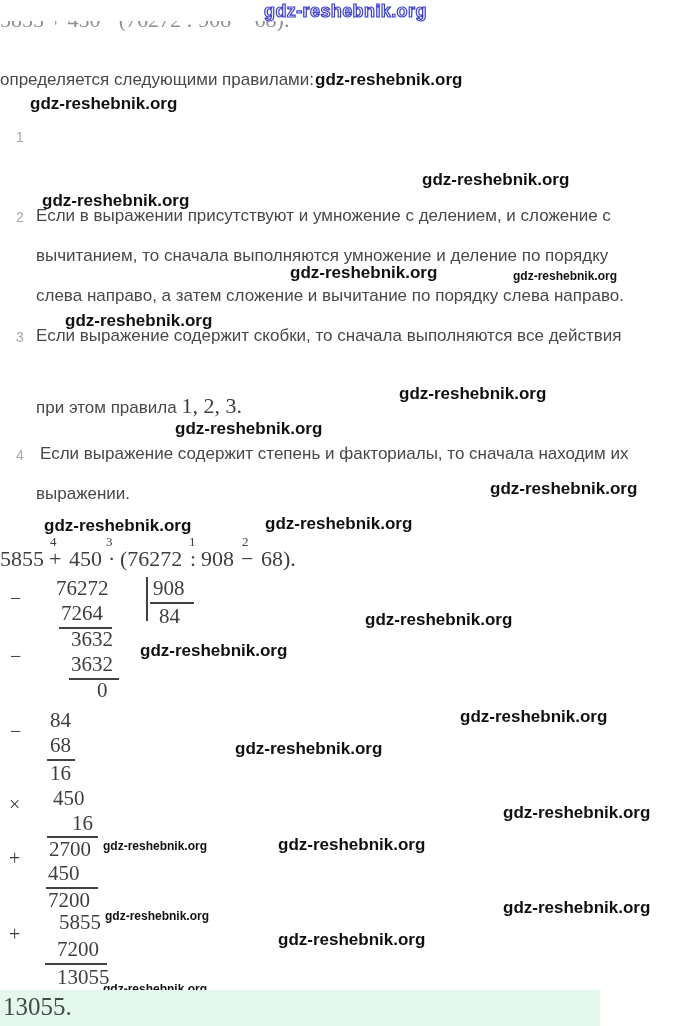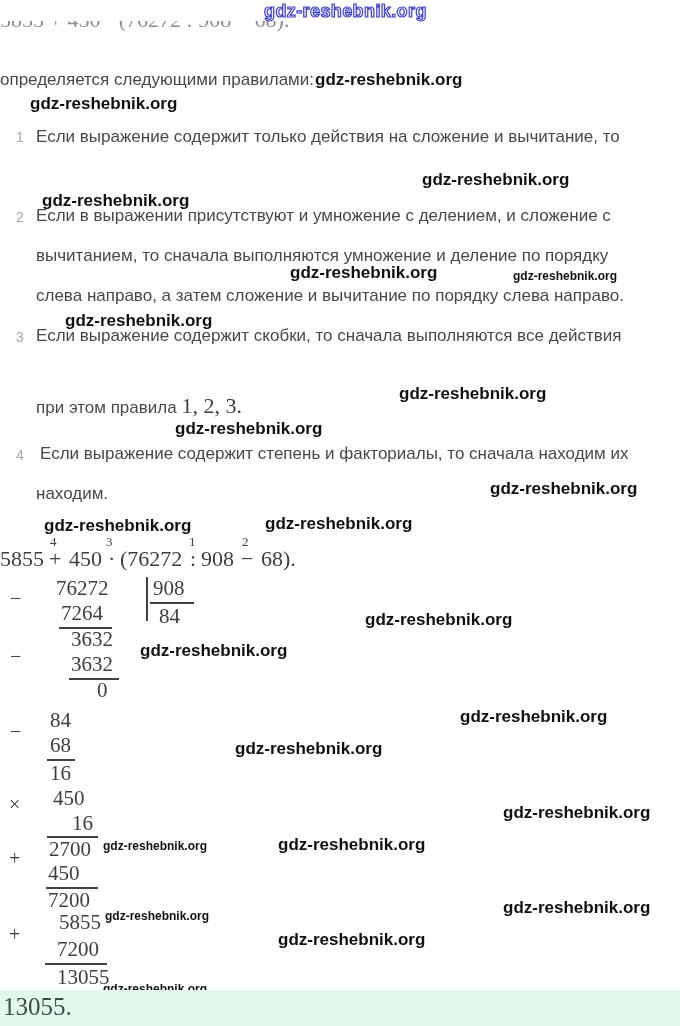--- a/index.html
+++ b/index.html
@@ -17,60 +17,59 @@
   .cutwrap .inner{position:absolute;left:0;top:-14px;font-size:22px;white-space:nowrap;color:#8d8f91;}
   #expr{position:absolute;left:0;top:543px;height:34px;width:340px;}
   #expr .t{position:absolute;top:3px;font-size:22px;white-space:nowrap;}
   #expr .op{position:absolute;top:3px;font-size:22px;}
   #expr .sup{position:absolute;top:-12px;left:1px;font-size:13px;}
   .colblk{position:absolute;}
   .colblk .n{position:absolute;font-size:21px;white-space:nowrap;line-height:24px;}
   .colblk .sgn{position:absolute;font-size:20px;line-height:22px;}
   .rule{position:absolute;height:1.5px;background:#3f4144;}
   .vbar{position:absolute;width:1.5px;background:#3f4144;}
-  #answer-banner{position:absolute;left:0;top:990px;width:680px;height:36px;background:#e4f7ed;}
+  #answer-banner{position:absolute;left:0;top:990px;width:600px;height:36px;background:#e4f7ed;}
   #answer-banner .val{position:absolute;left:3px;top:3px;font-size:25px;color:#3d4e48;}
 </style>
 </head>
 <body>
 
 <div id="page">
 
   <div class="cutwrap">
     <div class="inner math">5855 + 450 · (76272 : 908 − 68).</div>
   </div>
 
   <div class="wm-blue" style="left:264px;top:1px;">gdz-reshebnik.org</div>
 
   <div class="txt" style="left:0;top:70px;"><span>определяется следующими правилами:</span><span class="wm inline">gdz-reshebnik.org</span></div>
 
   <div class="wm" style="left:30px;top:94px;">gdz-reshebnik.org</div>
 
   <div class="rnum" style="left:16px;top:128px;">1</div>
-  <div class="txt" style="left:36px;top:127px;">Если выражение содержит только действия на сложение и вычитание, то</div>
   <div class="wm" style="left:422px;top:170px;">gdz-reshebnik.org</div>
   <div class="wm" style="left:42px;top:191px;">gdz-reshebnik.org</div>
 
   <div class="rnum" style="left:16px;top:208px;">2</div>
   <div class="txt" style="left:36px;top:206px;">Если в выражении присутствуют и умножение с делением, и сложение с</div>
   <div class="txt" style="left:36px;top:246px;">вычитанием, то сначала выполняются умножение и деление по порядку</div>
   <div class="wm" style="left:290px;top:263px;">gdz-reshebnik.org</div>
   <div class="wm small" style="left:513px;top:266px;">gdz-reshebnik.org</div>
   <div class="txt" style="left:36px;top:286px;">слева направо, а затем сложение и вычитание по порядку слева направо.</div>
   <div class="wm" style="left:65px;top:311px;">gdz-reshebnik.org</div>
 
   <div class="rnum" style="left:16px;top:328px;">3</div>
   <div class="txt" style="left:36px;top:326px;">Если выражение содержит скобки, то сначала выполняются все действия</div>
   <div class="wm" style="left:399px;top:384px;">gdz-reshebnik.org</div>
   <div class="txt" style="left:36px;top:396px;"><span>при этом правила </span><span class="math" style="font-size:22px;">1, 2, 3.</span></div>
   <div class="wm" style="left:175px;top:419px;">gdz-reshebnik.org</div>
 
   <div class="rnum" style="left:16px;top:446px;">4</div>
   <div class="txt" style="left:40px;top:444px;">Если выражение содержит степень и факториалы, то сначала находим их</div>
-  <div class="txt" style="left:36px;top:484px;">находим.</div>
+  <div class="txt" style="left:36px;top:484px;">выражении.</div>
   <div class="wm" style="left:490px;top:479px;">gdz-reshebnik.org</div>
 
   <div class="wm" style="left:44px;top:516px;">gdz-reshebnik.org</div>
   <div class="wm" style="left:265px;top:514px;">gdz-reshebnik.org</div>
 
   <div id="expr" class="math">
     <span class="t" style="left:0;">5855</span>
     <span class="op" style="left:49px;"><span class="sup">4</span><span>+</span></span>
     <span class="t" style="left:69px;">450</span>
     <span class="op" style="left:108px;"><span class="sup" style="left:-2px;">3</span><span>·</span></span>

